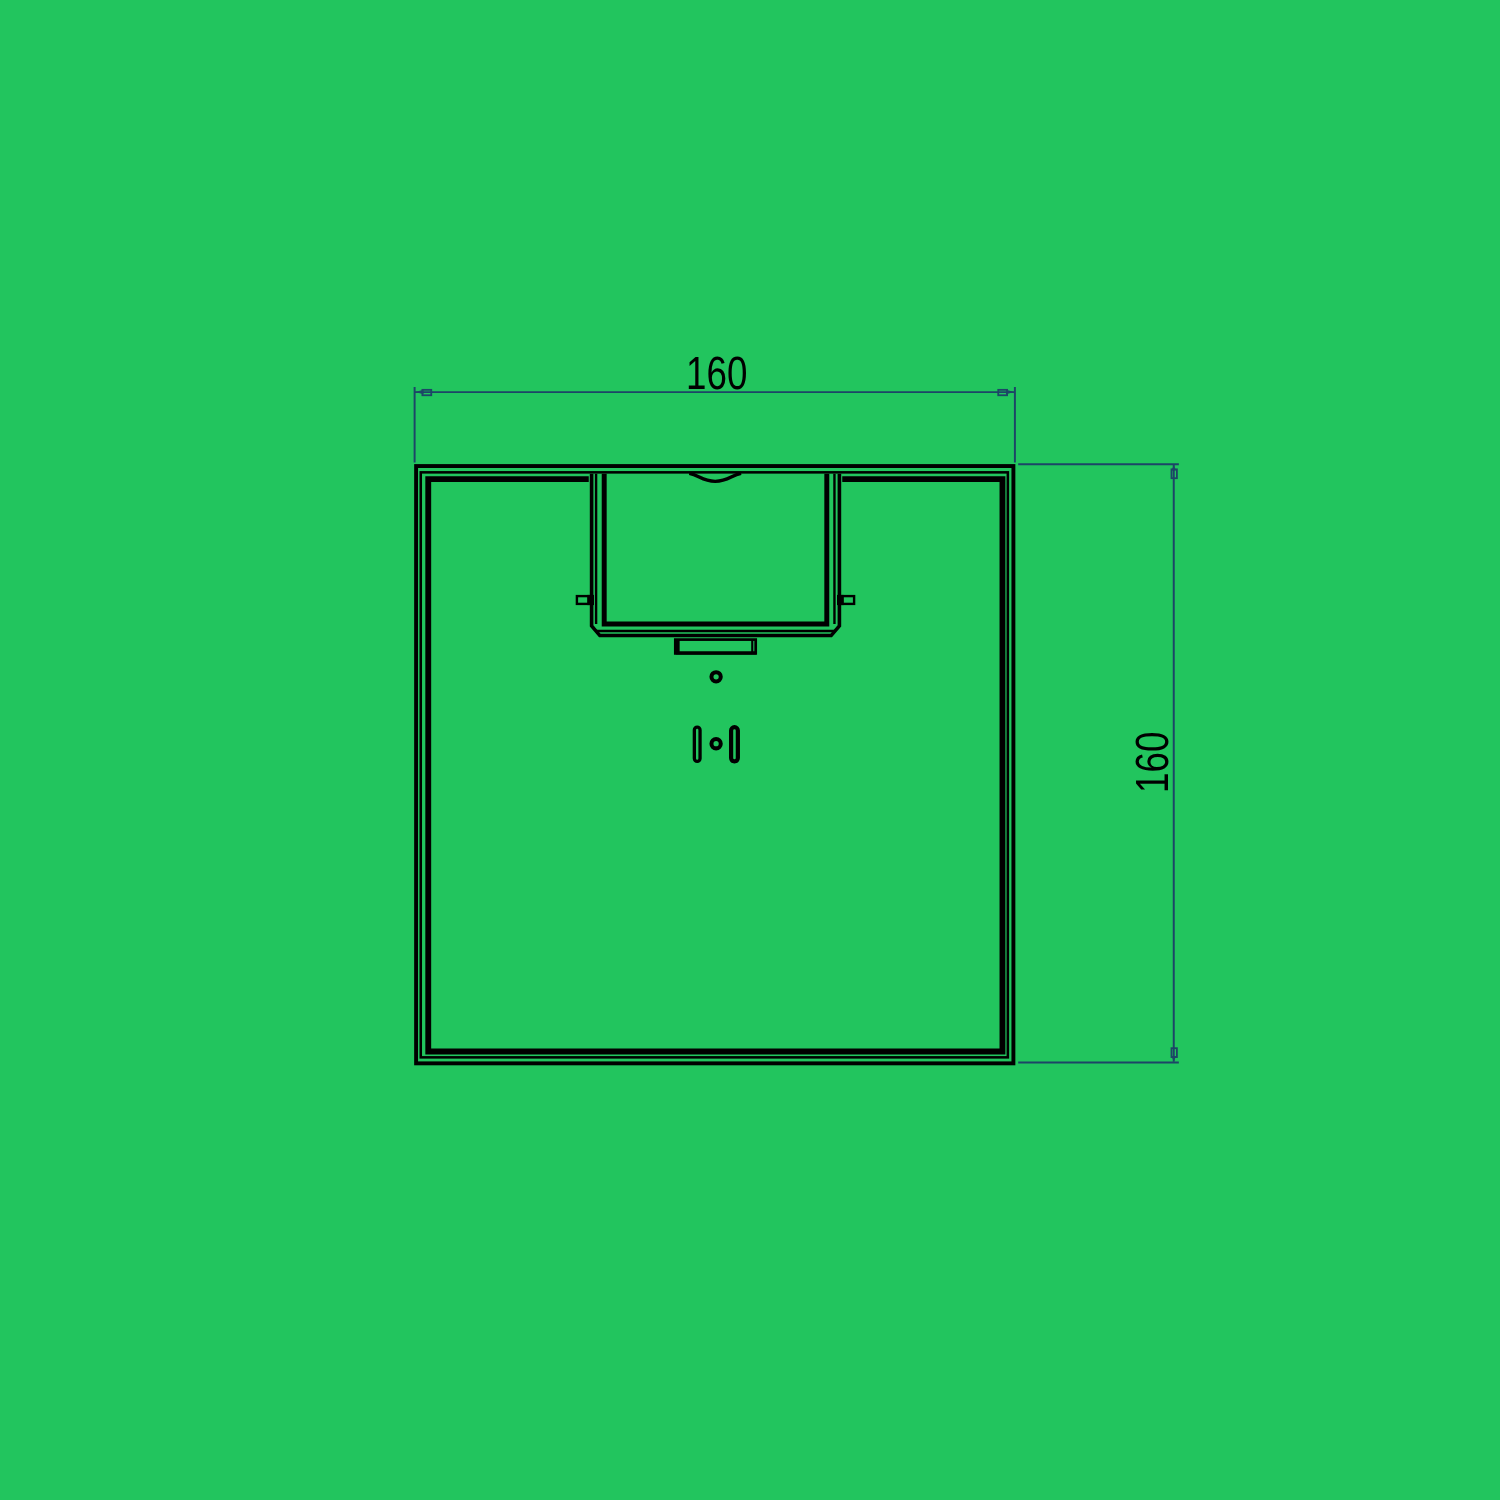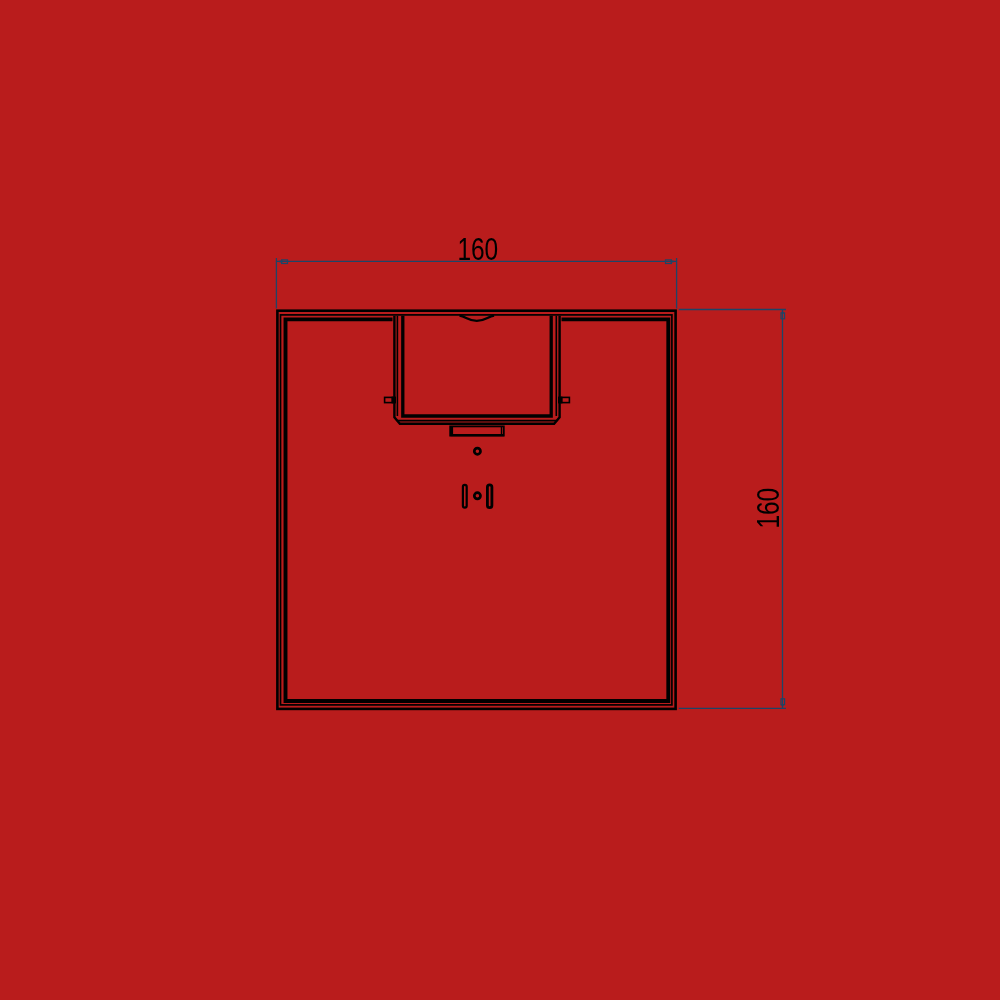--- a/index.html
+++ b/index.html
@@ -1,17 +1,17 @@
 <!DOCTYPE html>
 <html><head>
 <meta charset="utf-8">
 <title>Drawing</title>
 <style>
   html,body{margin:0;padding:0;background:#ffffff;}
-  .page{width:1000px;height:1000px;position:relative;background:#b91c1c;overflow:hidden;}
+  .page{width:1000px;height:1000px;position:relative;background:#22c55e;overflow:hidden;}
   svg{display:block;}
   text{font-family:"Liberation Sans", sans-serif;fill:#000000;}
 </style>
 </head>
 <body>
 <div class="page">
 <svg width="1000" height="1000" viewBox="0 0 1000 1000" fill="none">
 
   <rect x="277.4" y="310.7" width="398.2" height="398.2" stroke="#000000" stroke-width="2.6"></rect>
 

